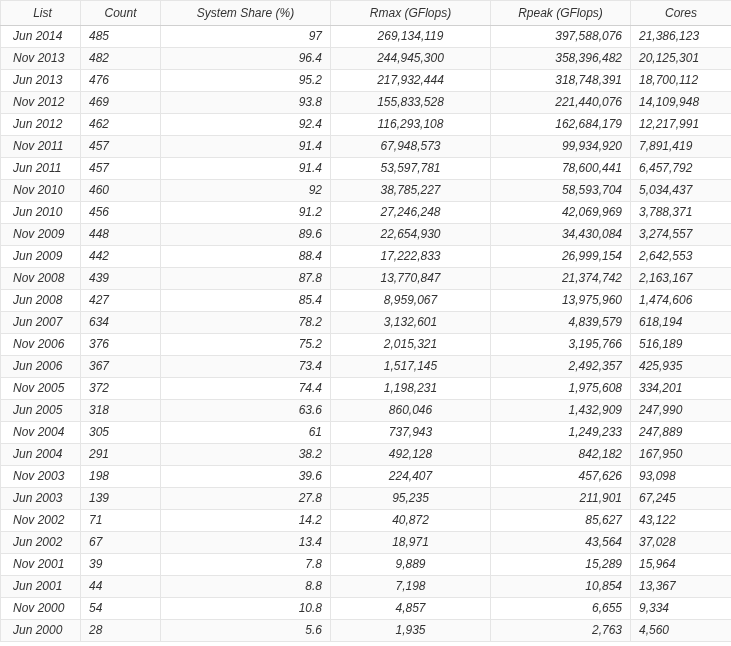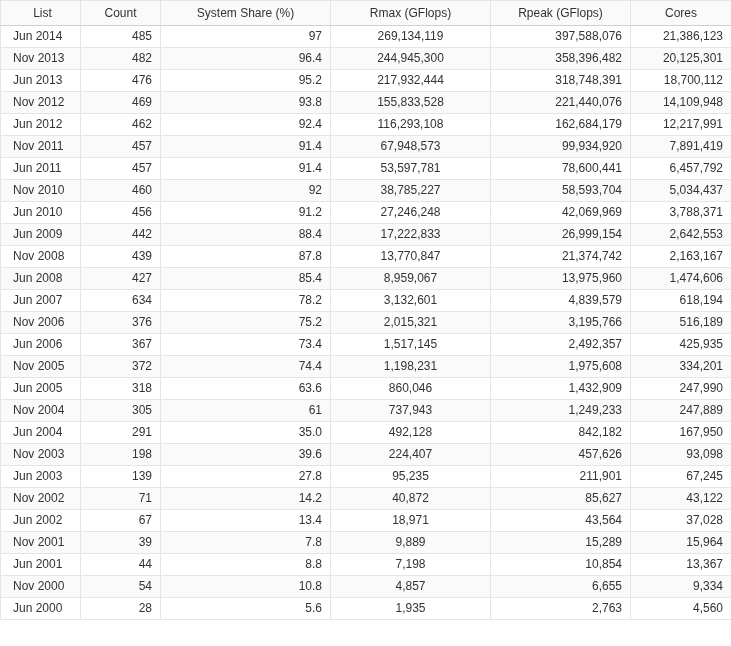--- a/index.html
+++ b/index.html
@@ -11,21 +11,21 @@
     background: #fff;
   }
   .table {
     display: table;
     width: 731px;
     border-collapse: collapse;
     table-layout: fixed;
   }
   .thead { display: table-header-group; }
   .tbody { display: table-row-group; }
-  .tr { display: table-row; }
+  .tr { display: table-row; font-style: italic; }
   .th, .td {
     display: table-cell;
     box-sizing: border-box;
     padding: 4px 8px;
     border-right: 1px solid #e5e5e5;
     border-bottom: 1px solid #e5e5e5;
     vertical-align: middle;
     height: 19px;
     line-height: 13px;
     overflow: hidden;
@@ -41,25 +41,25 @@
     height: 24px;
     line-height: 16px;
   }
   .th:first-child, .td:first-child {
     border-left: 1px solid #e5e5e5;
   }
   .tbody .tr:nth-child(even) .td {
     background: #fafafa;
   }
   .col-list { width: 80px; text-align: left; padding-left: 12px; }
-  .col-count { width: 80px; text-align: right; }
+  .col-count { width: 80px; text-align: left; }
   .col-share { width: 170px; text-align: right; }
   .col-rmax { width: 160px; text-align: center; }
   .col-rpeak { width: 140px; text-align: right; }
-  .col-cores { width: 101px; text-align: right; }
+  .col-cores { width: 101px; }
   .th.col-list, .th.col-count, .th.col-share, .th.col-rmax, .th.col-rpeak, .th.col-cores {
     text-align: center;
   }
 </style>
 </head>
 <body>
 
 <div class="table">
   <div class="thead">
     <div class="tr">
@@ -138,20 +138,28 @@
       </div>
       <div class="tr">
         <div class="td col-list">Jun 2010</div>
         <div class="td col-count">456</div>
         <div class="td col-share">91.2</div>
         <div class="td col-rmax">27,246,248</div>
         <div class="td col-rpeak">42,069,969</div>
         <div class="td col-cores">3,788,371</div>
       </div>
       <div class="tr">
+        <div class="td col-list">Nov 2009</div>
+        <div class="td col-count">448</div>
+        <div class="td col-share">89.6</div>
+        <div class="td col-rmax">22,654,930</div>
+        <div class="td col-rpeak">34,430,084</div>
+        <div class="td col-cores">3,274,557</div>
+      </div>
+      <div class="tr">
         <div class="td col-list">Jun 2009</div>
         <div class="td col-count">442</div>
         <div class="td col-share">88.4</div>
         <div class="td col-rmax">17,222,833</div>
         <div class="td col-rpeak">26,999,154</div>
         <div class="td col-cores">2,642,553</div>
       </div>
       <div class="tr">
         <div class="td col-list">Nov 2008</div>
         <div class="td col-count">439</div>
@@ -212,21 +220,21 @@
         <div class="td col-list">Nov 2004</div>
         <div class="td col-count">305</div>
         <div class="td col-share">61</div>
         <div class="td col-rmax">737,943</div>
         <div class="td col-rpeak">1,249,233</div>
         <div class="td col-cores">247,889</div>
       </div>
       <div class="tr">
         <div class="td col-list">Jun 2004</div>
         <div class="td col-count">291</div>
-        <div class="td col-share">35.0</div>
+        <div class="td col-share">38.2</div>
         <div class="td col-rmax">492,128</div>
         <div class="td col-rpeak">842,182</div>
         <div class="td col-cores">167,950</div>
       </div>
       <div class="tr">
         <div class="td col-list">Nov 2003</div>
         <div class="td col-count">198</div>
         <div class="td col-share">39.6</div>
         <div class="td col-rmax">224,407</div>
         <div class="td col-rpeak">457,626</div>

